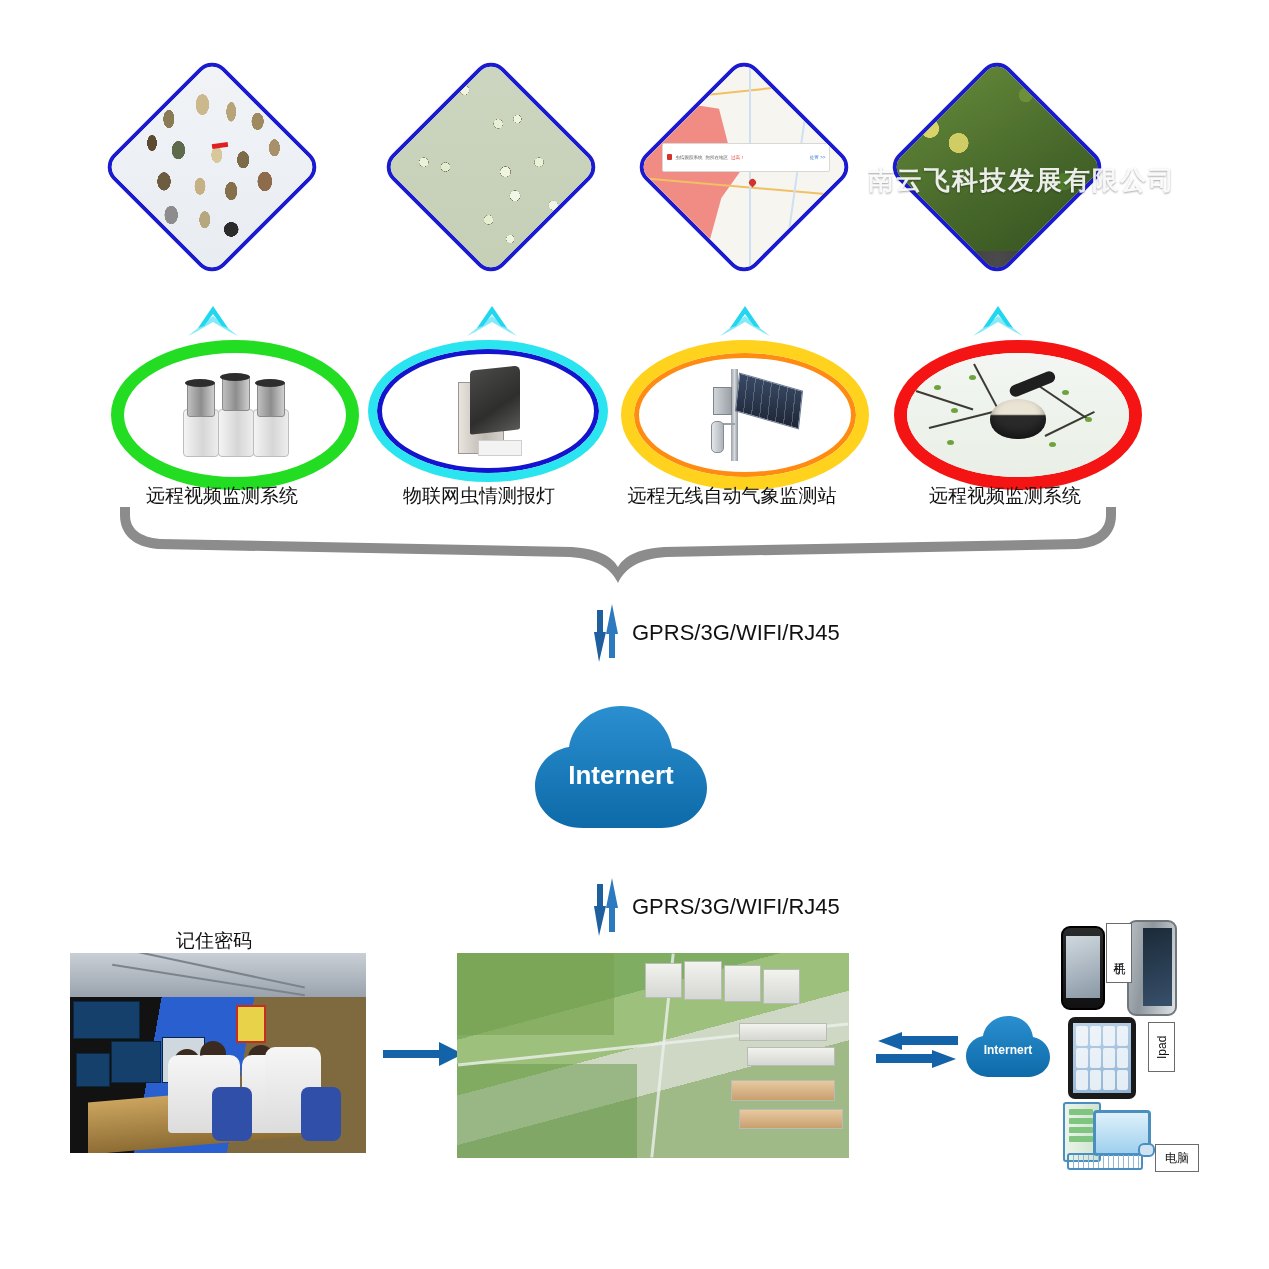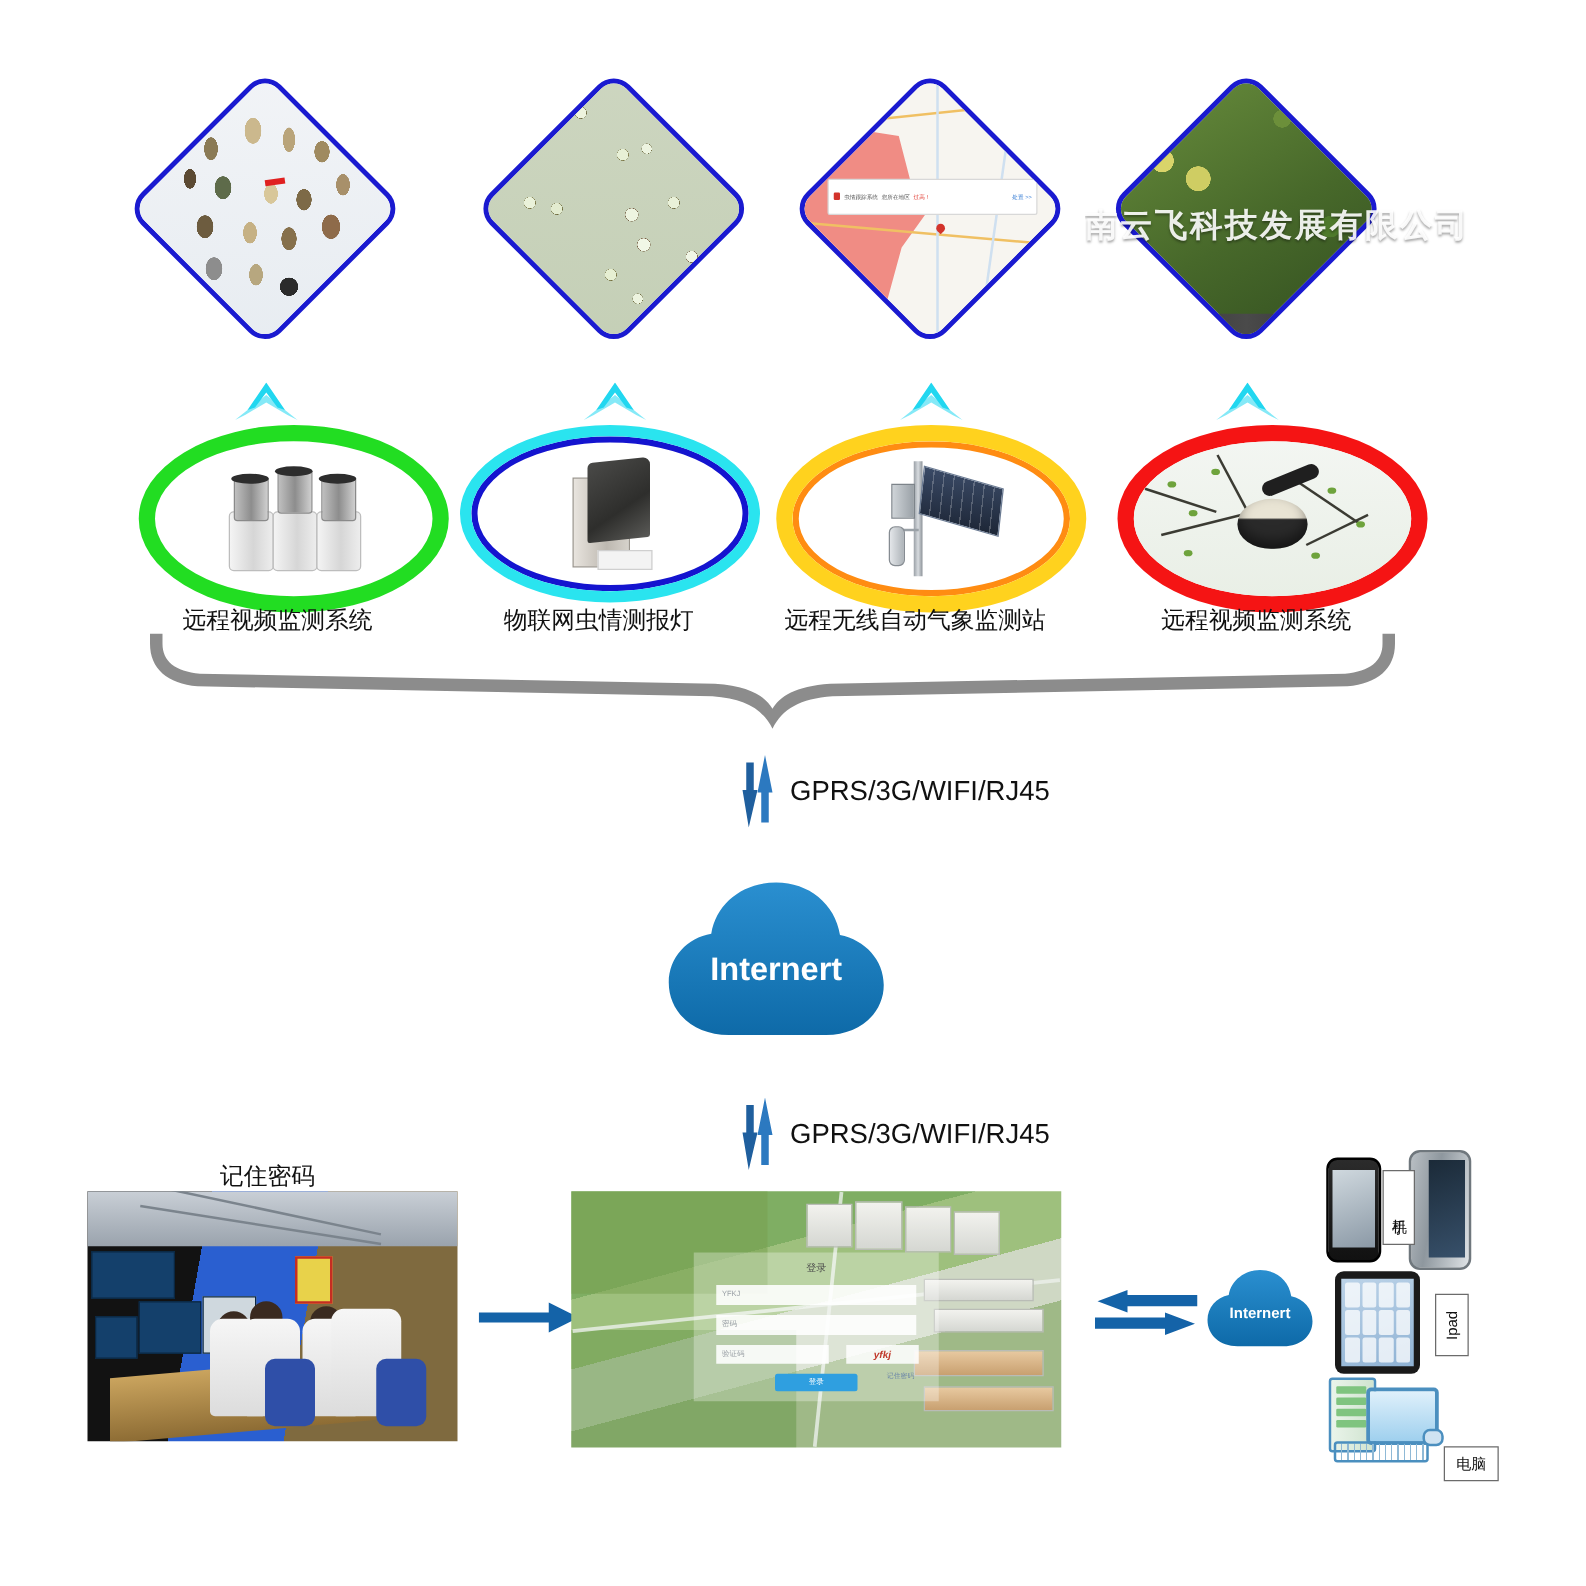--- a/index.html
+++ b/index.html
@@ -204,21 +204,21 @@
   .phone.black{left:0;top:6px;width:40px;height:80px;
       background:linear-gradient(180deg,#2b2b2b,#111);border:2px solid #000;}
   .phone.black .scr{position:absolute;left:3px;top:8px;right:3px;bottom:10px;
       background:linear-gradient(160deg,#cfd8de,#8b99a6);}
   .phone.grey{left:66px;top:0;width:46px;height:92px;
       background:linear-gradient(100deg,#b9bfc4,#8e979e 40%,#dfe3e6);border:2px solid #6f777d;}
   .phone.grey .scr{position:absolute;left:14px;top:6px;right:3px;bottom:8px;
       background:linear-gradient(160deg,#1b2a38,#37506a);}
   .tag{position:absolute;background:#fff;border:1px solid #6b6b6b;
        display:flex;align-items:center;justify-content:center;
-       font-size:12px;color:#111;margin-top:13px;}
+       font-size:12px;color:#111;}
   .tag.vert{writing-mode:vertical-rl;text-orientation:upright;letter-spacing:1px;}
   .tag.vert180{writing-mode:vertical-rl;transform:rotate(180deg);}
 
   .ipad{position:absolute;left:1068px;top:1017px;width:68px;height:82px;
       background:#1a1a1a;border-radius:7px;padding:6px 5px;box-sizing:border-box;}
   .ipad .scr{width:100%;height:100%;background:linear-gradient(160deg,#bcd3e8,#8fb2d4);
       display:grid;grid-template-columns:repeat(4,1fr);gap:2px;padding:3px;box-sizing:border-box;}
   .ipad .scr i{background:rgba(255,255,255,.75);border-radius:2px;}
 
   .pcset{position:absolute;left:1063px;top:1102px;width:92px;height:68px;}
@@ -442,29 +442,20 @@
     <div class="house" style="left:48%;top:5%;width:9%;height:16%;"></div>
     <div class="house" style="left:58%;top:4%;width:9%;height:18%;"></div>
     <div class="house" style="left:68%;top:6%;width:9%;height:17%;"></div>
     <div class="house" style="left:78%;top:8%;width:9%;height:16%;"></div>
     <div class="house" style="left:72%;top:34%;width:22%;height:8%;"></div>
     <div class="house" style="left:74%;top:46%;width:22%;height:8%;"></div>
     <div class="house" style="left:70%;top:62%;width:26%;height:9%;background:linear-gradient(180deg,#e8c9a0,#c8a070);"></div>
     <div class="house" style="left:72%;top:76%;width:26%;height:9%;background:linear-gradient(180deg,#e8c9a0,#c8a070);"></div>
 
 
-    <div class="login">
-      <div class="lt">登录</div>
-      <div class="fld" style="top:22%;width:82%;">YFKJ</div>
-      <div class="fld" style="top:42%;width:82%;">密码</div>
-      <div class="fld" style="top:62%;width:46%;">验证码</div>
-      <div class="cap-img" style="top:62%;">yfkj</div>
-      <div class="small" style="right:10%;top:80%;">记住密码</div>
-      <div class="btn">登录</div>
-    </div>
   </div>
 
   <div class="arrow-r" style="left:876px;top:1032px;">
     <svg width="82" height="40" viewBox="0 0 82 40">
       <path d="M82 4 L26 4 L26 0 L2 9 L26 18 L26 13 L82 13 Z" fill="#1463a8"></path>
       <path d="M0 22 L56 22 L56 18 L80 27 L56 36 L56 31 L0 31 Z" fill="#1463a8"></path>
     </svg>
   </div>
 
   <div class="cloud-small">

